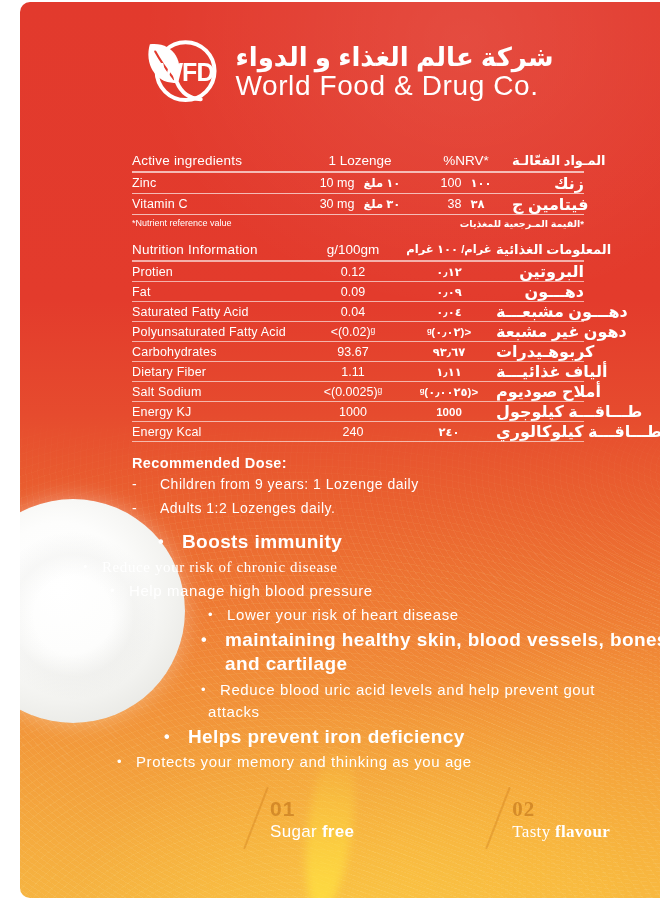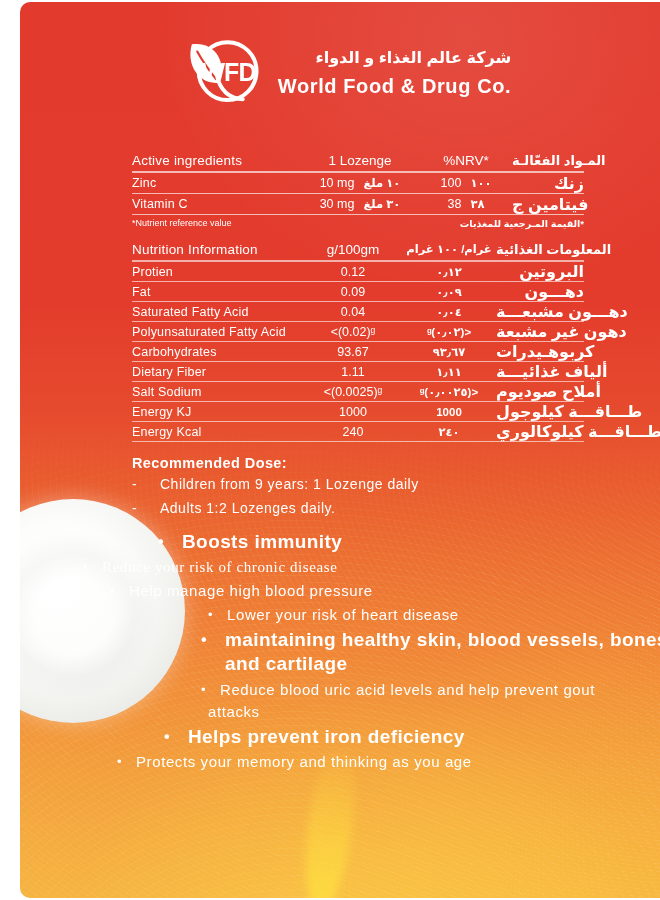--- a/index.html
+++ b/index.html
@@ -25,22 +25,22 @@
     background:
       radial-gradient(circle at 50% 52%, rgba(0,0,0,0.00) 24%, rgba(120,120,110,0.05) 38%, rgba(0,0,0,0) 52%),
       radial-gradient(circle at 44% 40%, #ffffff 0%, #fdfdfc 36%, #f2f2ef 62%, #e8e8e4 80%, #dfdfda 100%);
     box-shadow:0 0 22px rgba(255,255,255,0.35);}
   .content{position:relative;z-index:2;}
 
   
   .brand{display:flex;align-items:center;justify-content:center;gap:13px;padding-top:30px;}
   .logo{width:82px;height:80px;flex:0 0 auto;}
   .brand-text{display:flex;flex-direction:column;}
-  .brand-ar{font-size:16px;font-weight:700;line-height:27px;letter-spacing:0;}
-  .brand-en{font-size:20px;font-weight:700;letter-spacing:0.6px;line-height:30px;}
+  .brand-ar{font-size:26px;font-weight:700;line-height:27px;letter-spacing:0;}
+  .brand-en{font-size:28px;font-weight:400;letter-spacing:0.6px;line-height:30px;}
 
   
   .tbl{width:452px;margin:0 0 0 112px;font-size:12.5px;}
   .tbl .hrow{border-bottom:2px solid rgba(255,255,255,0.95);}
   .row{display:grid;align-items:center;}
   .active .row{grid-template-columns:168px 120px 92px 1fr;min-height:20px;
     border-bottom:1px solid rgba(255,255,255,0.65);}
   .nutri .row{grid-template-columns:172px 98px 94px 1fr;min-height:18.6px;
     border-bottom:1px solid rgba(255,255,255,0.6);}
   .tbl .hrow{font-size:13.5px;min-height:22px;border-bottom-width:2px;}
@@ -255,14 +255,27 @@
 
         <li class="em b5">maintaining healthy skin, blood vessels, bones and cartilage</li>
 
         <li class="b6">Reduce blood uric acid levels and help prevent gout attacks</li>
 
         <li class="em b7">Helps prevent iron deficiency</li>
 
         <li class="b8">Protects your memory and thinking as you age</li>
       </ul>
 
+    <div class="features">
+
+        <div class="feature b1">
+          <div class="feat-num">01</div>
+          <div class="feat-label"><span>Sugar</span> <b>free</b></div>
+        </div>
+
+        <div class="feature b2">
+          <div class="feat-num">02</div>
+          <div class="feat-label"><span>Tasty</span> <b>flavour</b></div>
+        </div>
+
+      </div>
   </div>
 </div>
 
 </body></html>

